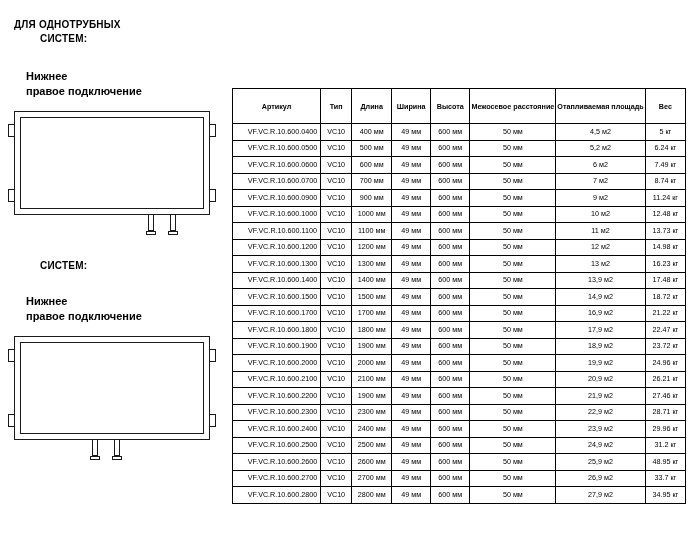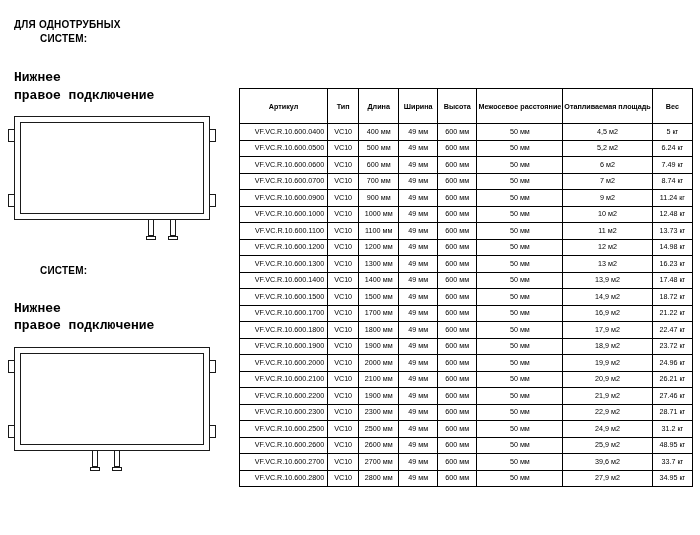--- a/index.html
+++ b/index.html
@@ -30,25 +30,24 @@
     line-height: 1.35;
     letter-spacing: 0.2px;
     margin: 0;
   }
   .section-title .l2 {
     display: block;
     padding-left: 26px;
   }
 
   .sub-title {
-    font-size: 13px;
+    font-size: 11px;
     font-weight: bold;
     line-height: 1.35;
-    margin: 0;
-    font-family: Liberation Mono, monospace;
+    margin: 12px;
   }
 
   .block-1-title { margin-top: 0; }
   .block-1-sub { margin-top: 24px; }
 
   
   .radiator {
     position: relative;
     width: 196px;
     margin-top: 12px;
@@ -122,21 +121,21 @@
   .pipes-center .p2 { left: 22px; }
   .pipes-center .c1 { left: -2px; }
   .pipes-center .c2 { left: 20px; }
 
   .block-2 { margin-top: 44px; }
   .block-2-sub { margin-top: 22px; }
 
   
   .table-wrap {
     position: absolute;
-    left: 239px;
+    left: 232px;
     top: 88px;
     width: 382px;
   }
   table.spec {
     border-collapse: collapse;
     width: 454px;
     font-size: 7.2px;
     line-height: 1.15;
   }
   table.spec th,
@@ -433,20 +432,30 @@
           <td class="art">VF.VC.R.10.600.2300</td>
           <td>VC10</td>
           <td>2300 мм</td>
           <td>49 мм</td>
           <td>600 мм</td>
           <td>50 мм</td>
           <td>22,9 м2</td>
           <td>28.71 кг</td>
         </tr>
         <tr>
+          <td class="art">VF.VC.R.10.600.2400</td>
+          <td>VC10</td>
+          <td>2400 мм</td>
+          <td>49 мм</td>
+          <td>600 мм</td>
+          <td>50 мм</td>
+          <td>23,9 м2</td>
+          <td>29.96 кг</td>
+        </tr>
+        <tr>
           <td class="art">VF.VC.R.10.600.2500</td>
           <td>VC10</td>
           <td>2500 мм</td>
           <td>49 мм</td>
           <td>600 мм</td>
           <td>50 мм</td>
           <td>24,9 м2</td>
           <td>31.2 кг</td>
         </tr>
         <tr>
@@ -459,21 +468,21 @@
           <td>25,9 м2</td>
           <td>48.95 кг</td>
         </tr>
         <tr>
           <td class="art">VF.VC.R.10.600.2700</td>
           <td>VC10</td>
           <td>2700 мм</td>
           <td>49 мм</td>
           <td>600 мм</td>
           <td>50 мм</td>
-          <td>39,6 м2</td>
+          <td>26,9 м2</td>
           <td>33.7 кг</td>
         </tr>
         <tr>
           <td class="art">VF.VC.R.10.600.2800</td>
           <td>VC10</td>
           <td>2800 мм</td>
           <td>49 мм</td>
           <td>600 мм</td>
           <td>50 мм</td>
           <td>27,9 м2</td>

